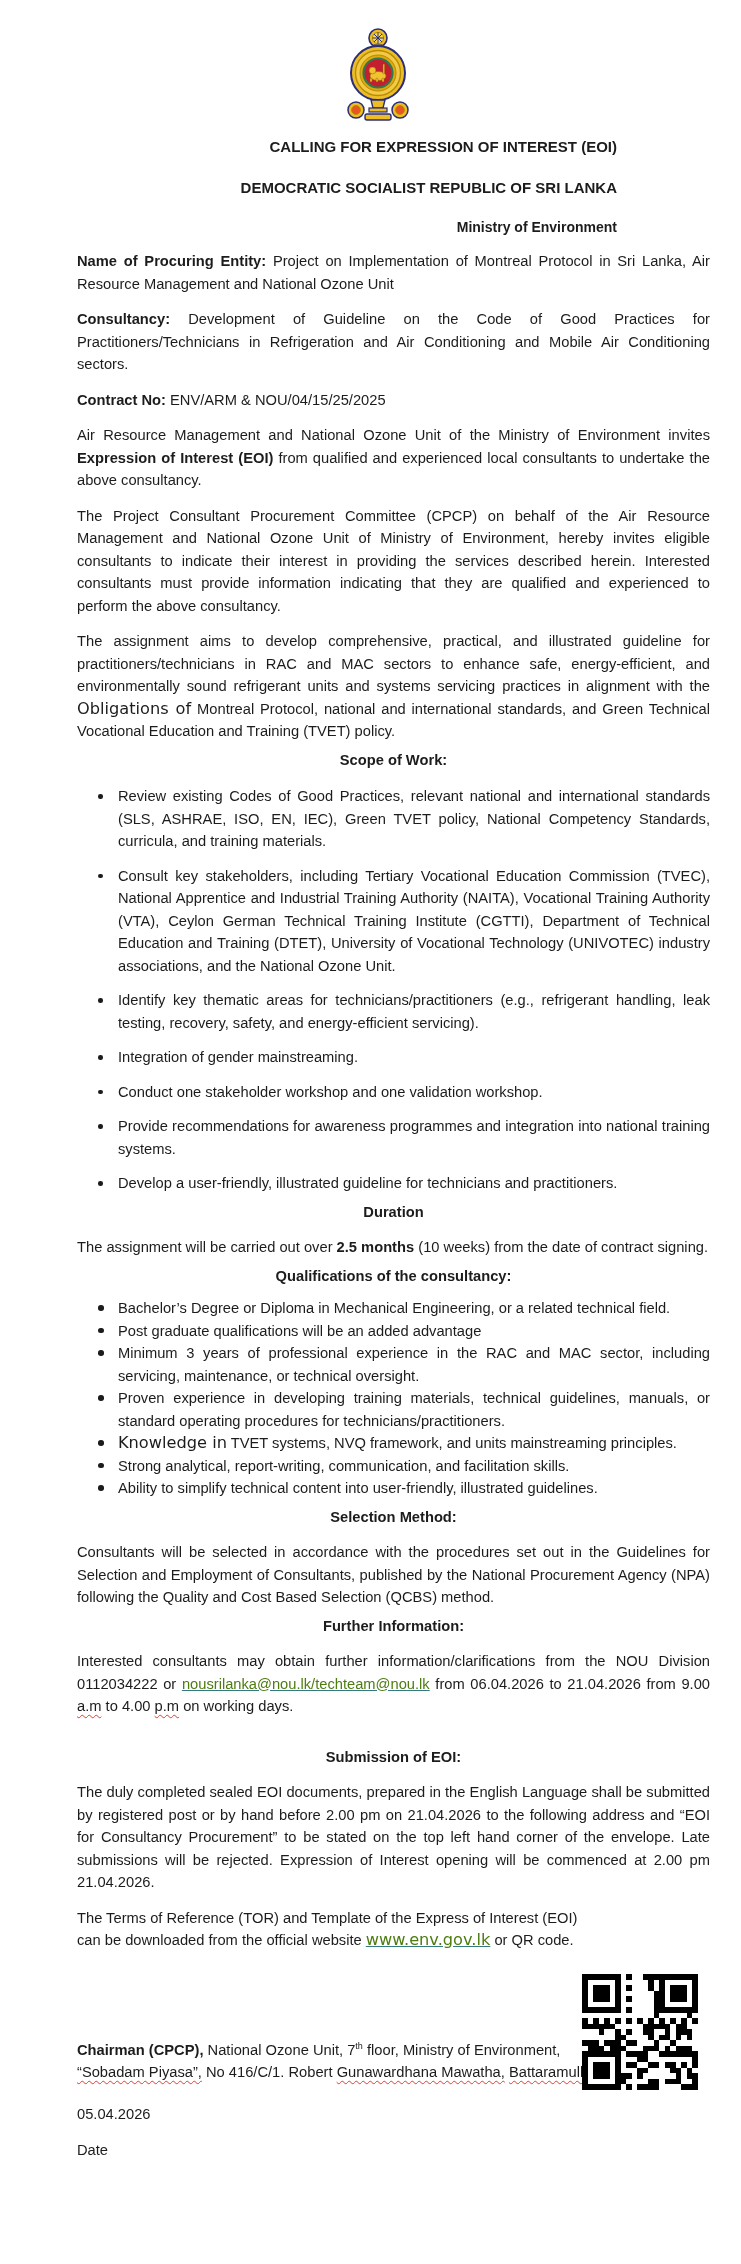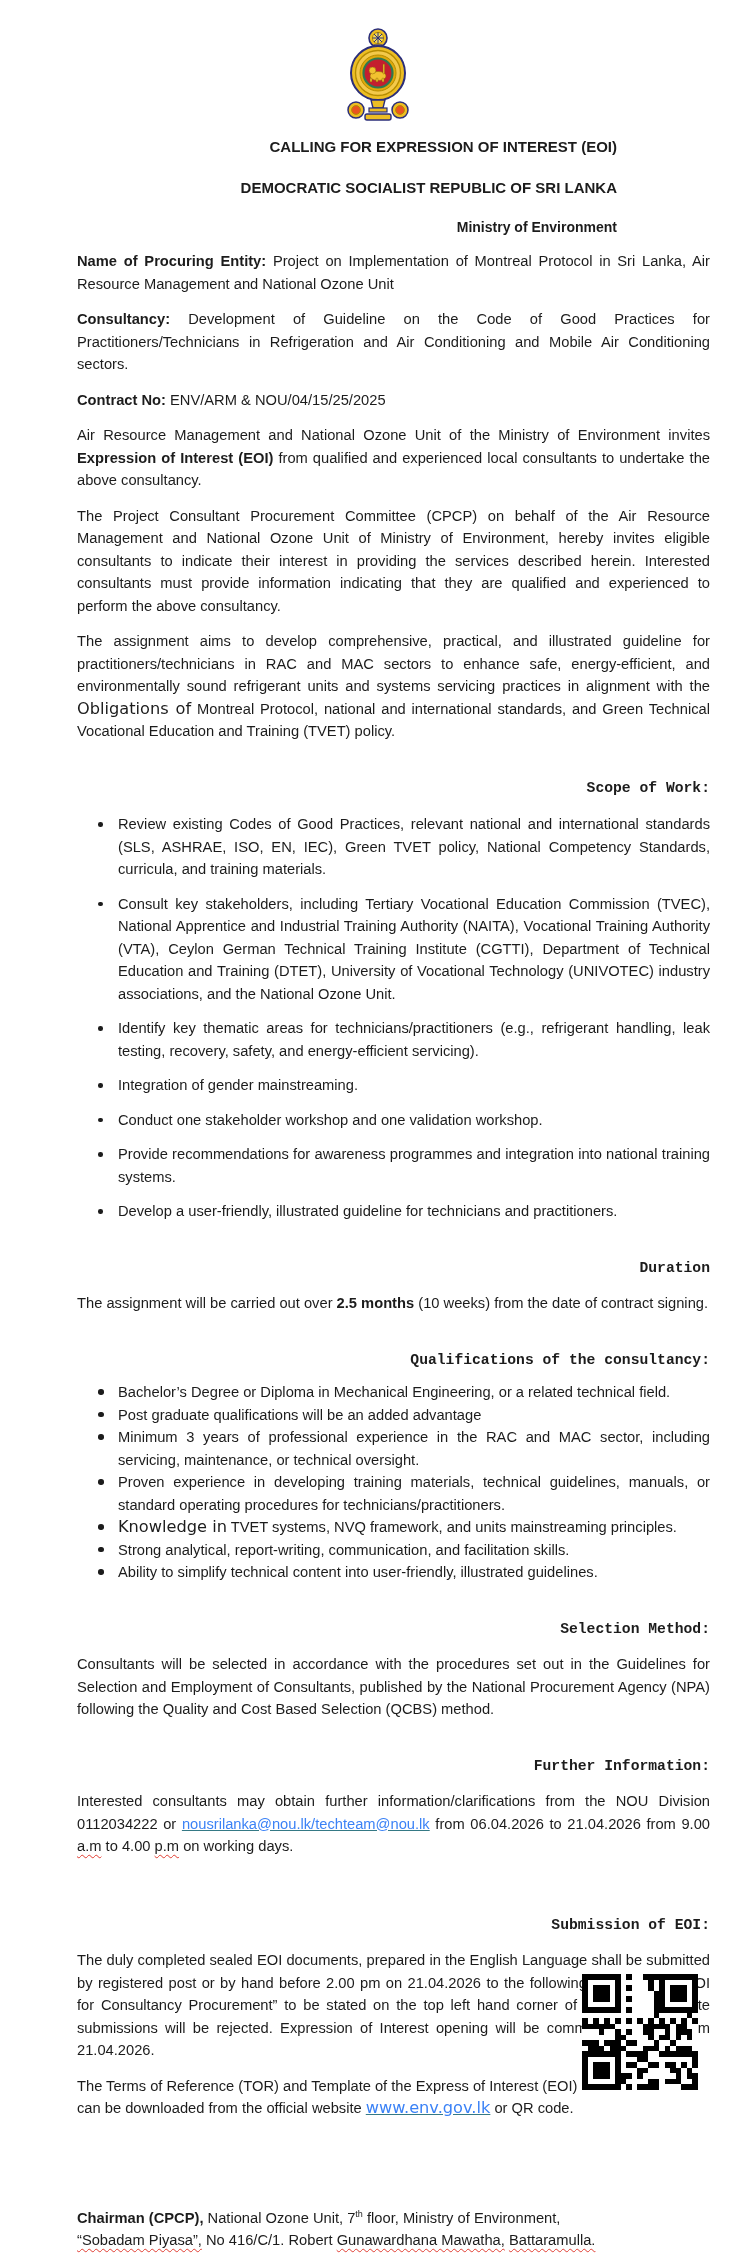--- a/index.html
+++ b/index.html
@@ -12,31 +12,31 @@
   .emblem{display:block;margin:0 0 0 268px;}
   .center{width:540px;text-align:right;font-weight:bold;}
   .title{margin:13px 0 0;font-size:15px;line-height:20px;}
   .sub{margin:21px 0 0;font-size:15px;line-height:20px;}
   .min{margin:19px 0 0;font-size:14px;line-height:20px;}
   
   .para{margin:13px 0 0;font-size:14.7px;line-height:22.5px;text-align:justify;}
   .para.left{text-align:left;}
   .para.narrow{width:520px;}
   .para.gap-top{margin-top:20px;}
-  .h{margin:34px 0 0;font-size:14.7px;line-height:22.5px;font-weight:bold;text-align:right;font-family:Liberation Mono, monospace;}
+  .h{margin:6px 0 0;font-size:14.7px;line-height:22.5px;font-weight:bold;text-align:center;}
   .list{margin:14px 0 0;}
   .list .li{position:relative;padding-left:41px;font-size:14.7px;line-height:22.5px;text-align:justify;}
   .list .li + .li{margin-top:12px;}
   .list.tight{margin:10px 0 0;}
   .list.tight .li + .li{margin-top:0;}
   .dot{position:absolute;left:21px;top:9px;width:4.5px;height:4.5px;border-radius:50%;background:#1c1c1c;}
   .list.tight .dot{width:5.5px;height:5.5px;top:8px;}
   .run.b{font-weight:bold;}
   .run.alt{font-family:"DejaVu Sans",sans-serif;font-size:16.2px;margin-top:44px;}
-  .run.link{color:#3b82f6;text-decoration:underline;text-decoration-color:#357985;cursor:pointer;}
+  .run.link{color:#4d7c0f;text-decoration:underline;text-decoration-color:#357985;cursor:pointer;}
   .run.sq{text-decoration:underline wavy #e03c31 1px;text-underline-offset:3px;text-align:center;}
   sup.run{font-size:9px;}
   .spacer-sm{height:22px;}
   .spacer-lg{height:70px;}
   
   .qr{position:absolute;left:582px;top:1974px;width:116px;height:116px;background:#fff;
       display:grid;grid-template-columns:repeat(21,1fr);grid-template-rows:repeat(21,1fr);}
   .qr i{display:block;}
   .qr i.on{background:#000;}
 </style>

